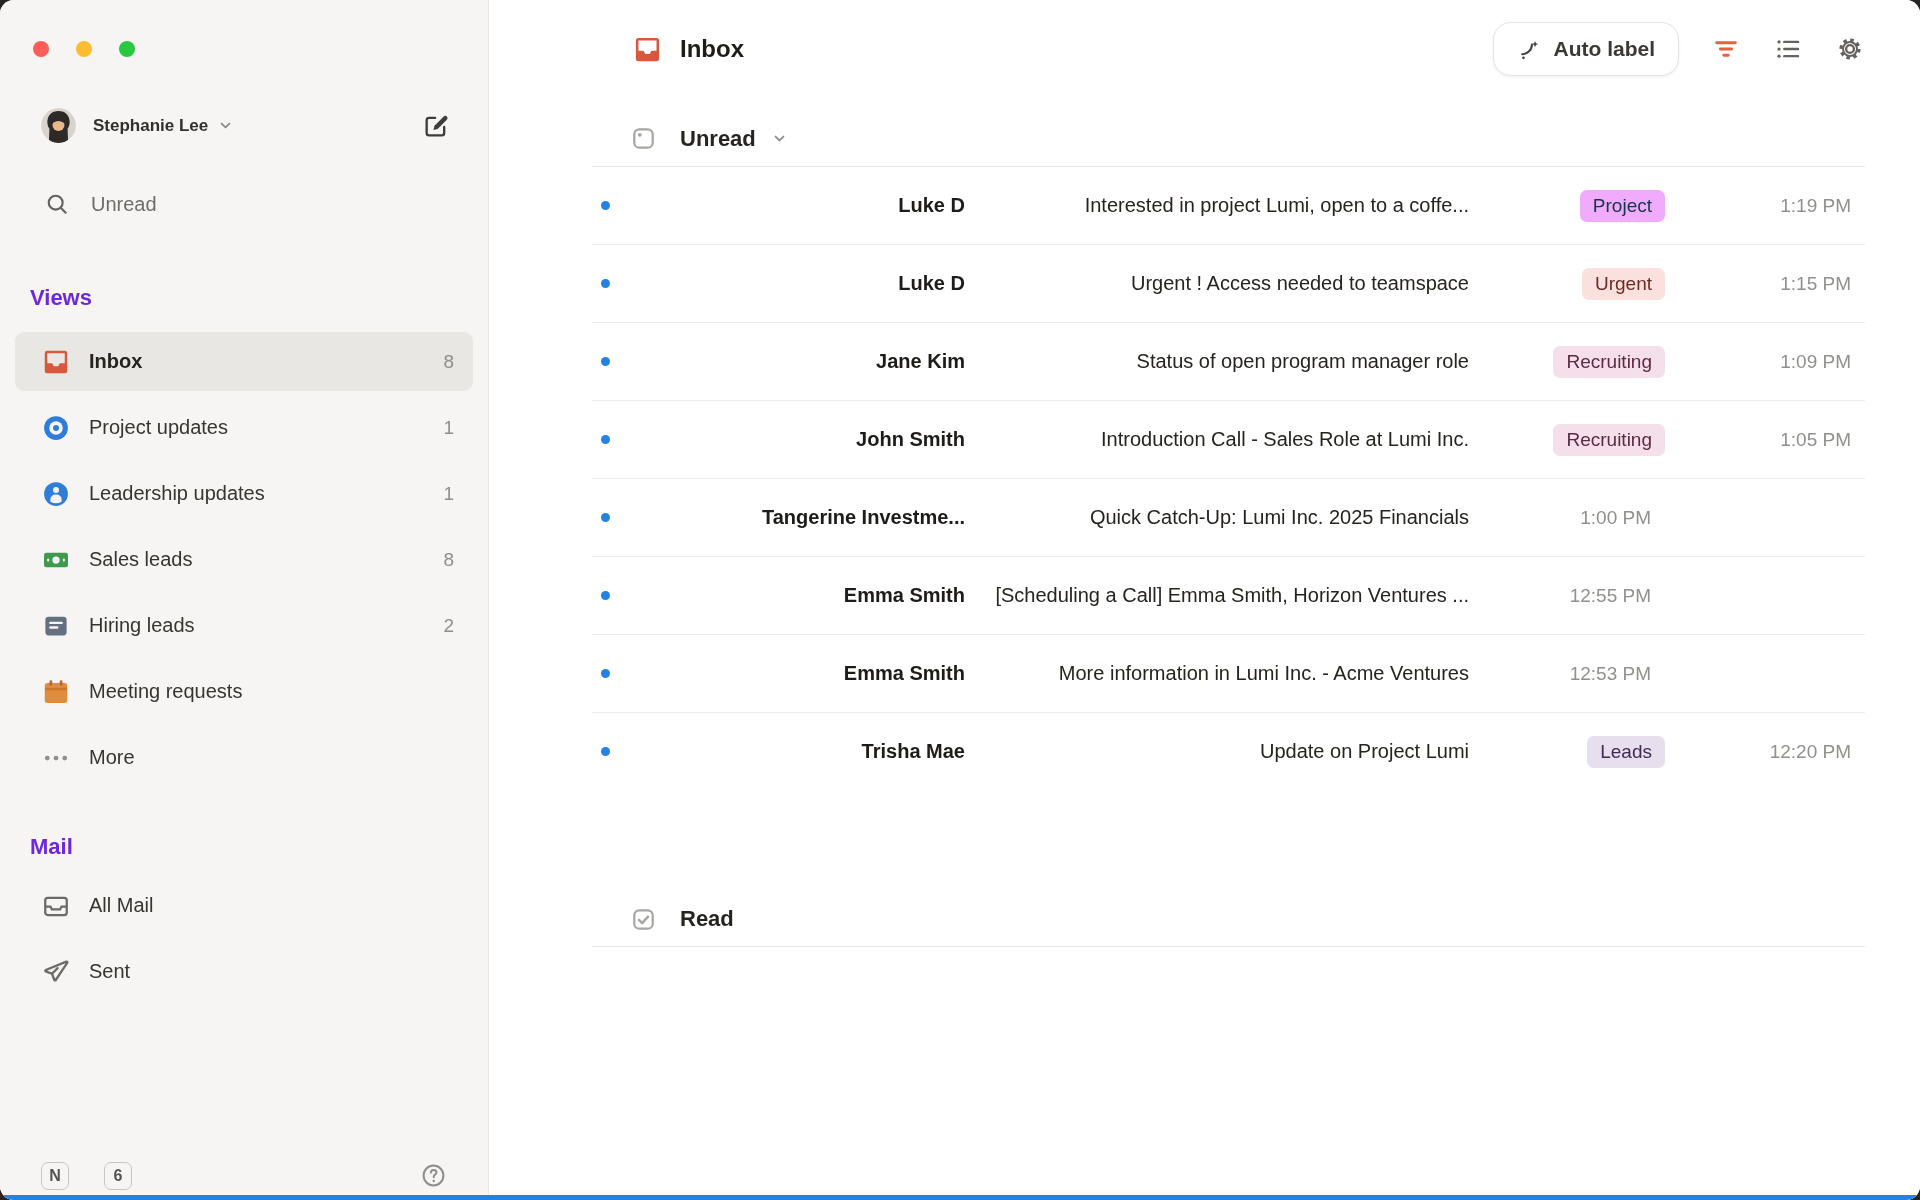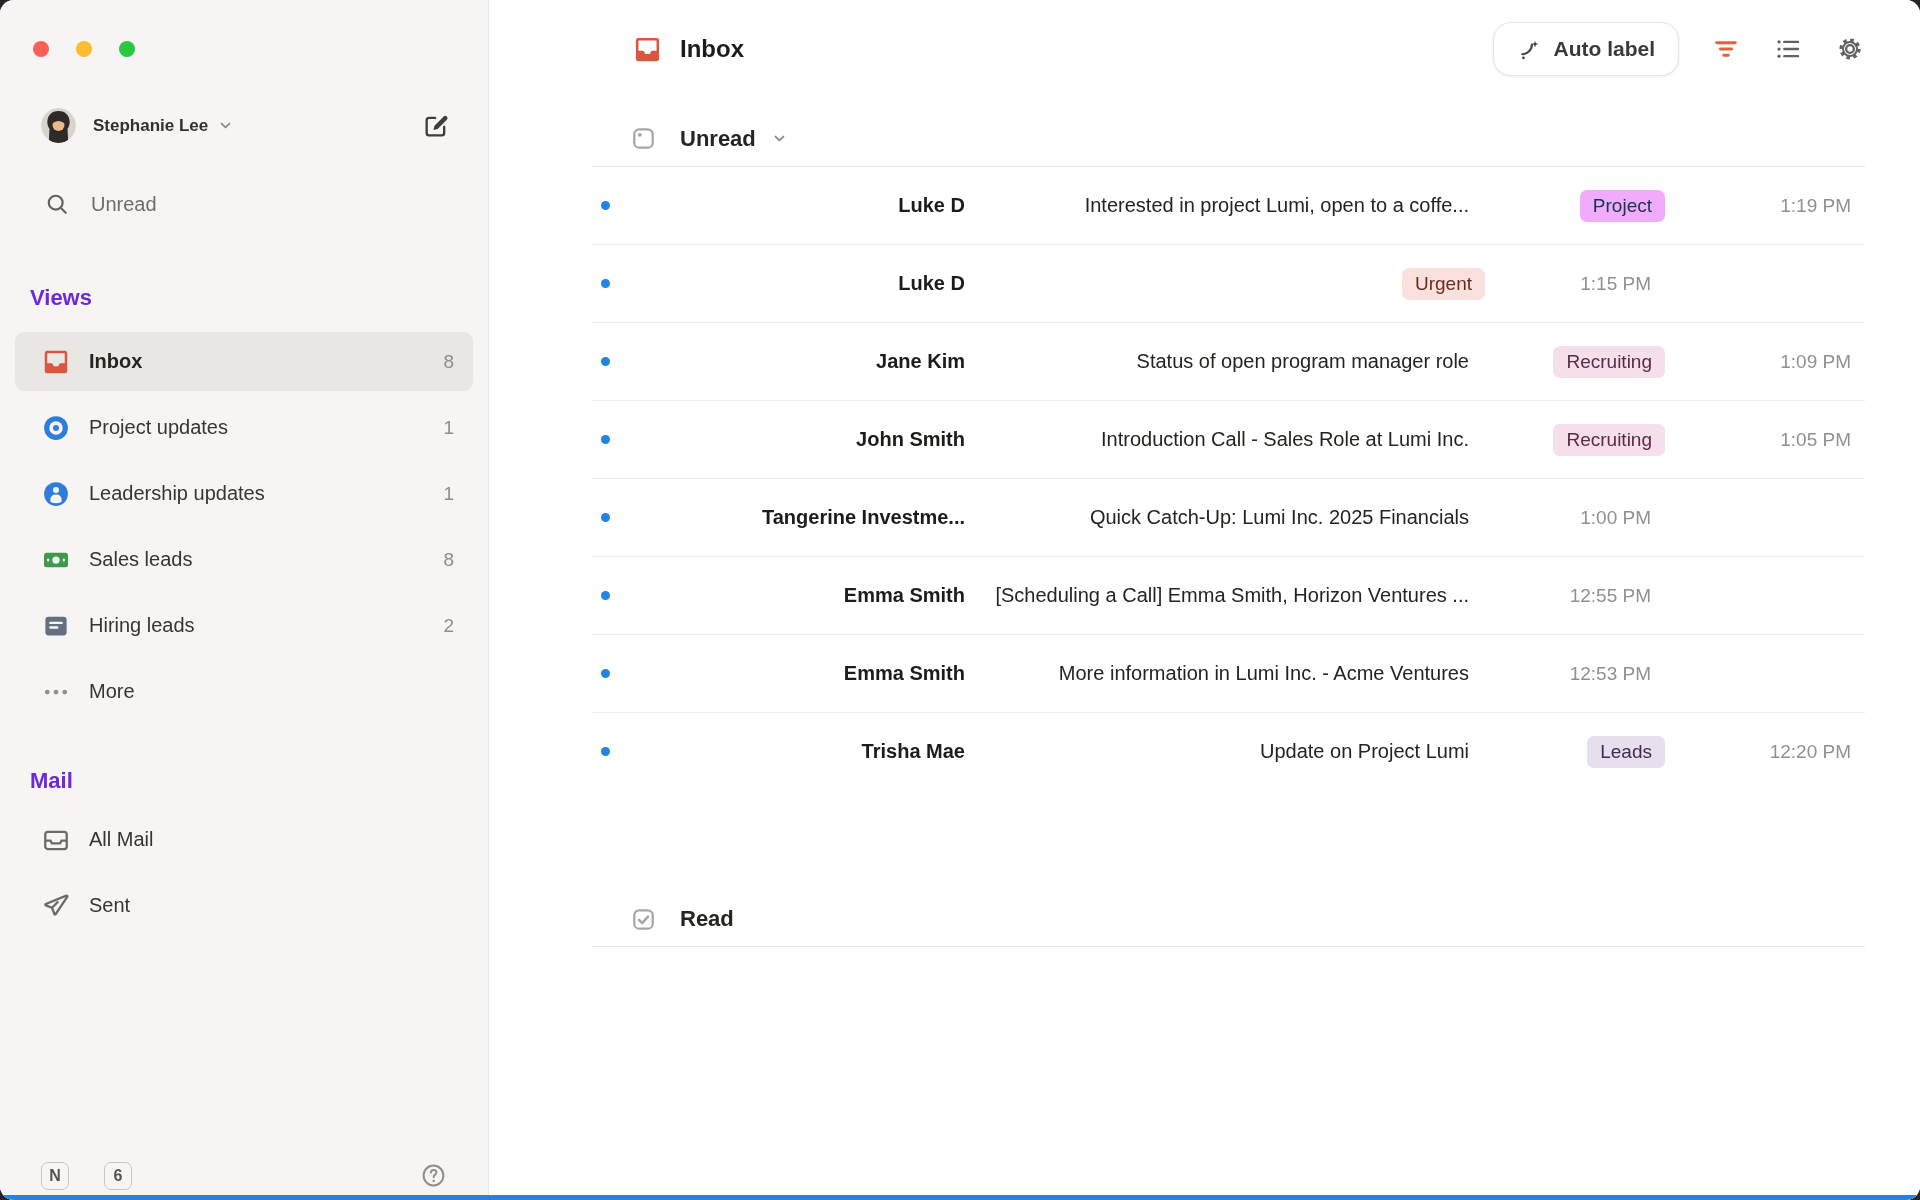--- a/index.html
+++ b/index.html
@@ -240,20 +240,32 @@
           <span class="icn">
             <svg viewBox="0 0 24 24" xmlns="http://www.w3.org/2000/svg">
               <rect x="3.5" y="4.5" width="17" height="15" rx="2.5" fill="#647080"></rect>
               <path d="M7.5 9.5h9M7.5 13.2h5.5" stroke="#f6f5f3" stroke-width="1.9" stroke-linecap="round" fill="none"></path>
             </svg>
           </span>
           <span class="label">Hiring leads</span>
           <span class="count">2</span>
         </div>
 
+        <div class="side-item">
+          <span class="icn">
+            <svg viewBox="0 0 24 24" xmlns="http://www.w3.org/2000/svg">
+              <rect x="3" y="4.8" width="18" height="16" rx="2.2" fill="#e08c3c"></rect>
+              <path d="M3.4 9.6h17.2" stroke="#c97726" stroke-width="2" fill="none"></path>
+              <rect x="6.8" y="2.6" width="2.2" height="4.4" rx="1.1" fill="#b96a1e"></rect>
+              <rect x="15" y="2.6" width="2.2" height="4.4" rx="1.1" fill="#b96a1e"></rect>
+            </svg>
+          </span>
+          <span class="label">Meeting requests</span>
+
+        </div>
 
         <div class="side-item">
           <span class="icn">
             <svg viewBox="0 0 24 24" xmlns="http://www.w3.org/2000/svg">
               <circle cx="5" cy="12" r="1.9" fill="#8f8e8b"></circle>
               <circle cx="12" cy="12" r="1.9" fill="#8f8e8b"></circle>
               <circle cx="19" cy="12" r="1.9" fill="#8f8e8b"></circle>
             </svg>
           </span>
           <span class="label">More</span>
@@ -366,20 +378,21 @@
           <span class="unread-dot"></span>
           <span class="sender">Luke D</span>
           <span class="subject">Interested in project Lumi, open to a coffe...</span>
           <span class="tag tag-blue">Project</span>
           <span class="time">1:19 PM</span>
         </div>
 
         <div class="email-row">
           <span class="unread-dot"></span>
           <span class="sender">Luke D</span>
+          <span class="subject">Urgent ! Access needed to teamspace</span>
           <span class="tag tag-red">Urgent</span>
           <span class="time">1:15 PM</span>
         </div>
 
         <div class="email-row">
           <span class="unread-dot"></span>
           <span class="sender">Jane Kim</span>
           <span class="subject">Status of open program manager role</span>
           <span class="tag tag-pink">Recruiting</span>
           <span class="time">1:09 PM</span>

